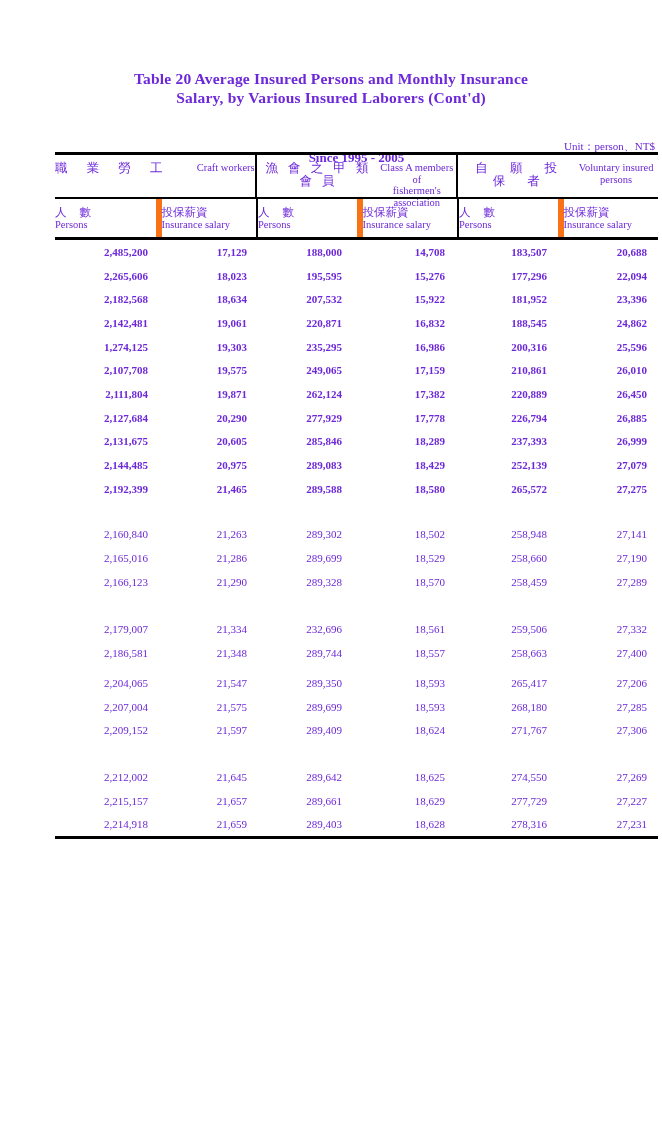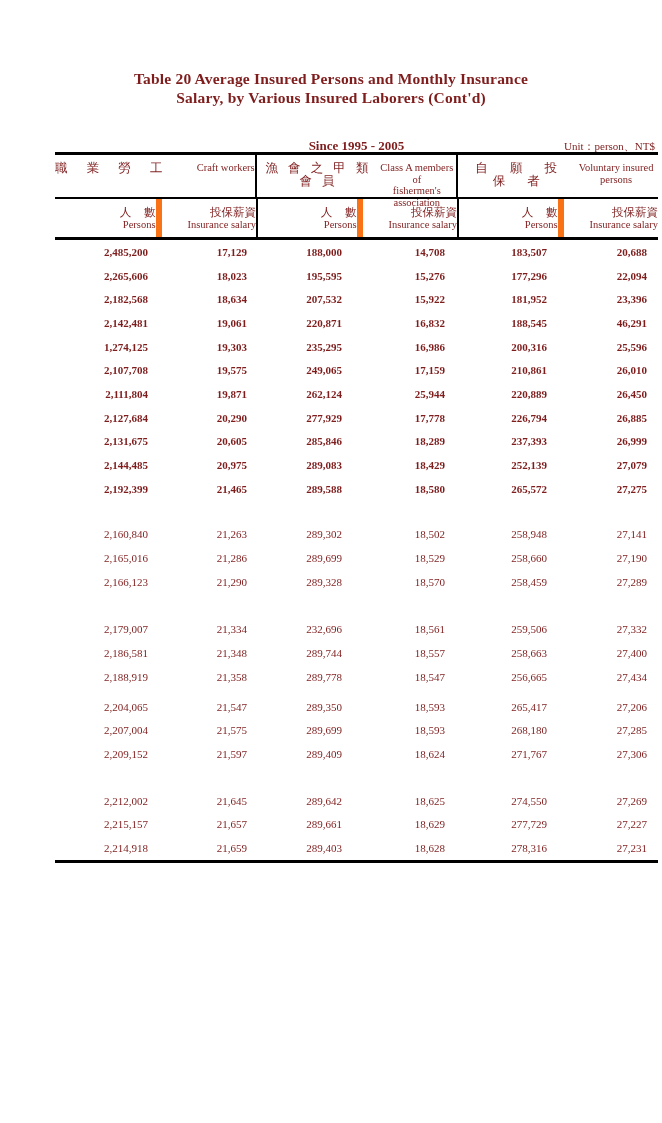--- a/index.html
+++ b/index.html
@@ -1,43 +1,43 @@
 <!DOCTYPE html>
 <html><head>
 <meta charset="utf-8">
 <style>
   html,body{margin:0;padding:0;background:#888;}
   .page{
     position:relative;width:662px;height:1123px;background:#ffffff;
-    margin:0 auto;font-family:"Liberation Serif","DejaVu Serif",serif;color:#7f1d1d;
+    margin:0 auto;font-family:"Liberation Serif","DejaVu Serif",serif;color:#6d28d9;
     overflow:hidden;
   }
   
   .title-wrap{position:absolute;top:69px;left:0;width:662px;text-align:center;}
   .title-line{font-size:15.5px;font-weight:bold;line-height:19px;letter-spacing:.2px;}
-  .subtitle-wrap{position:absolute;top:136px;left:55px;width:603px;text-align:center;}
+  .subtitle-wrap{position:absolute;top:148px;left:55px;width:603px;text-align:center;}
   .subtitle{font-size:13px;font-weight:bold;}
   .unit-wrap{position:absolute;top:136px;left:55px;width:600px;text-align:right;}
   .unit{font-size:11px;}
   
   .table{position:absolute;left:55px;top:152px;width:603px;border-top:3px solid #000;border-bottom:3px solid #000;}
   .group-row{display:flex;border-bottom:2px solid #000;}
   .group-cell{
     flex:1 1 0;display:flex;justify-content:space-between;
     text-align:center;height:42px;padding:7px 0 4px 0;box-sizing:border-box;
   }
   .group-cell + .group-cell{border-left:2px solid #000;text-align:center;}
   .g-zh{font-size:12.5px;line-height:13px;}
   .g0 .g-zh{word-spacing:16px;}
   .g1 .g-zh{word-spacing:7px;}
   .g2 .g-zh{word-spacing:19px;}
   .g-en{font-size:10.5px;line-height:11.5px;}
   .sub-row{display:flex;border-bottom:3px solid #000;}
   .sub-cell{
-    width:100.5px;box-sizing:border-box;text-align:right;height:38px;
+    width:100.5px;box-sizing:border-box;text-align:left;height:38px;
     display:flex;flex-direction:column;justify-content:center;
   }
   .sub-cell.thin{border-left:6px solid #f97316;}
   .sub-cell.thick{border-left:2px solid #000;}
   .s-zh{font-size:11.5px;line-height:13px;}
   .s-zh.spread{word-spacing:10px;}
   .s-en{font-size:10.5px;line-height:12px;}
   
   .tbody{padding:0;}
   .block{}
@@ -146,21 +146,21 @@
             <div class="tcell">15,922</div>
             <div class="tcell">181,952</div>
             <div class="tcell">23,396</div>
           </div>
           <div class="trow">
             <div class="tcell">2,142,481</div>
             <div class="tcell">19,061</div>
             <div class="tcell">220,871</div>
             <div class="tcell">16,832</div>
             <div class="tcell">188,545</div>
-            <div class="tcell">46,291</div>
+            <div class="tcell">24,862</div>
           </div>
           <div class="trow">
             <div class="tcell">1,274,125</div>
             <div class="tcell">19,303</div>
             <div class="tcell">235,295</div>
             <div class="tcell">16,986</div>
             <div class="tcell">200,316</div>
             <div class="tcell">25,596</div>
           </div>
           <div class="trow">
@@ -168,21 +168,21 @@
             <div class="tcell">19,575</div>
             <div class="tcell">249,065</div>
             <div class="tcell">17,159</div>
             <div class="tcell">210,861</div>
             <div class="tcell">26,010</div>
           </div>
           <div class="trow">
             <div class="tcell">2,111,804</div>
             <div class="tcell">19,871</div>
             <div class="tcell">262,124</div>
-            <div class="tcell">25,944</div>
+            <div class="tcell">17,382</div>
             <div class="tcell">220,889</div>
             <div class="tcell">26,450</div>
           </div>
           <div class="trow">
             <div class="tcell">2,127,684</div>
             <div class="tcell">20,290</div>
             <div class="tcell">277,929</div>
             <div class="tcell">17,778</div>
             <div class="tcell">226,794</div>
             <div class="tcell">26,885</div>
@@ -248,28 +248,20 @@
             <div class="tcell">27,332</div>
           </div>
           <div class="trow">
             <div class="tcell">2,186,581</div>
             <div class="tcell">21,348</div>
             <div class="tcell">289,744</div>
             <div class="tcell">18,557</div>
             <div class="tcell">258,663</div>
             <div class="tcell">27,400</div>
           </div>
-          <div class="trow">
-            <div class="tcell">2,188,919</div>
-            <div class="tcell">21,358</div>
-            <div class="tcell">289,778</div>
-            <div class="tcell">18,547</div>
-            <div class="tcell">256,665</div>
-            <div class="tcell">27,434</div>
-          </div>
         </div>
         <div class="block b4">
           <div class="trow">
             <div class="tcell">2,204,065</div>
             <div class="tcell">21,547</div>
             <div class="tcell">289,350</div>
             <div class="tcell">18,593</div>
             <div class="tcell">265,417</div>
             <div class="tcell">27,206</div>
           </div>

